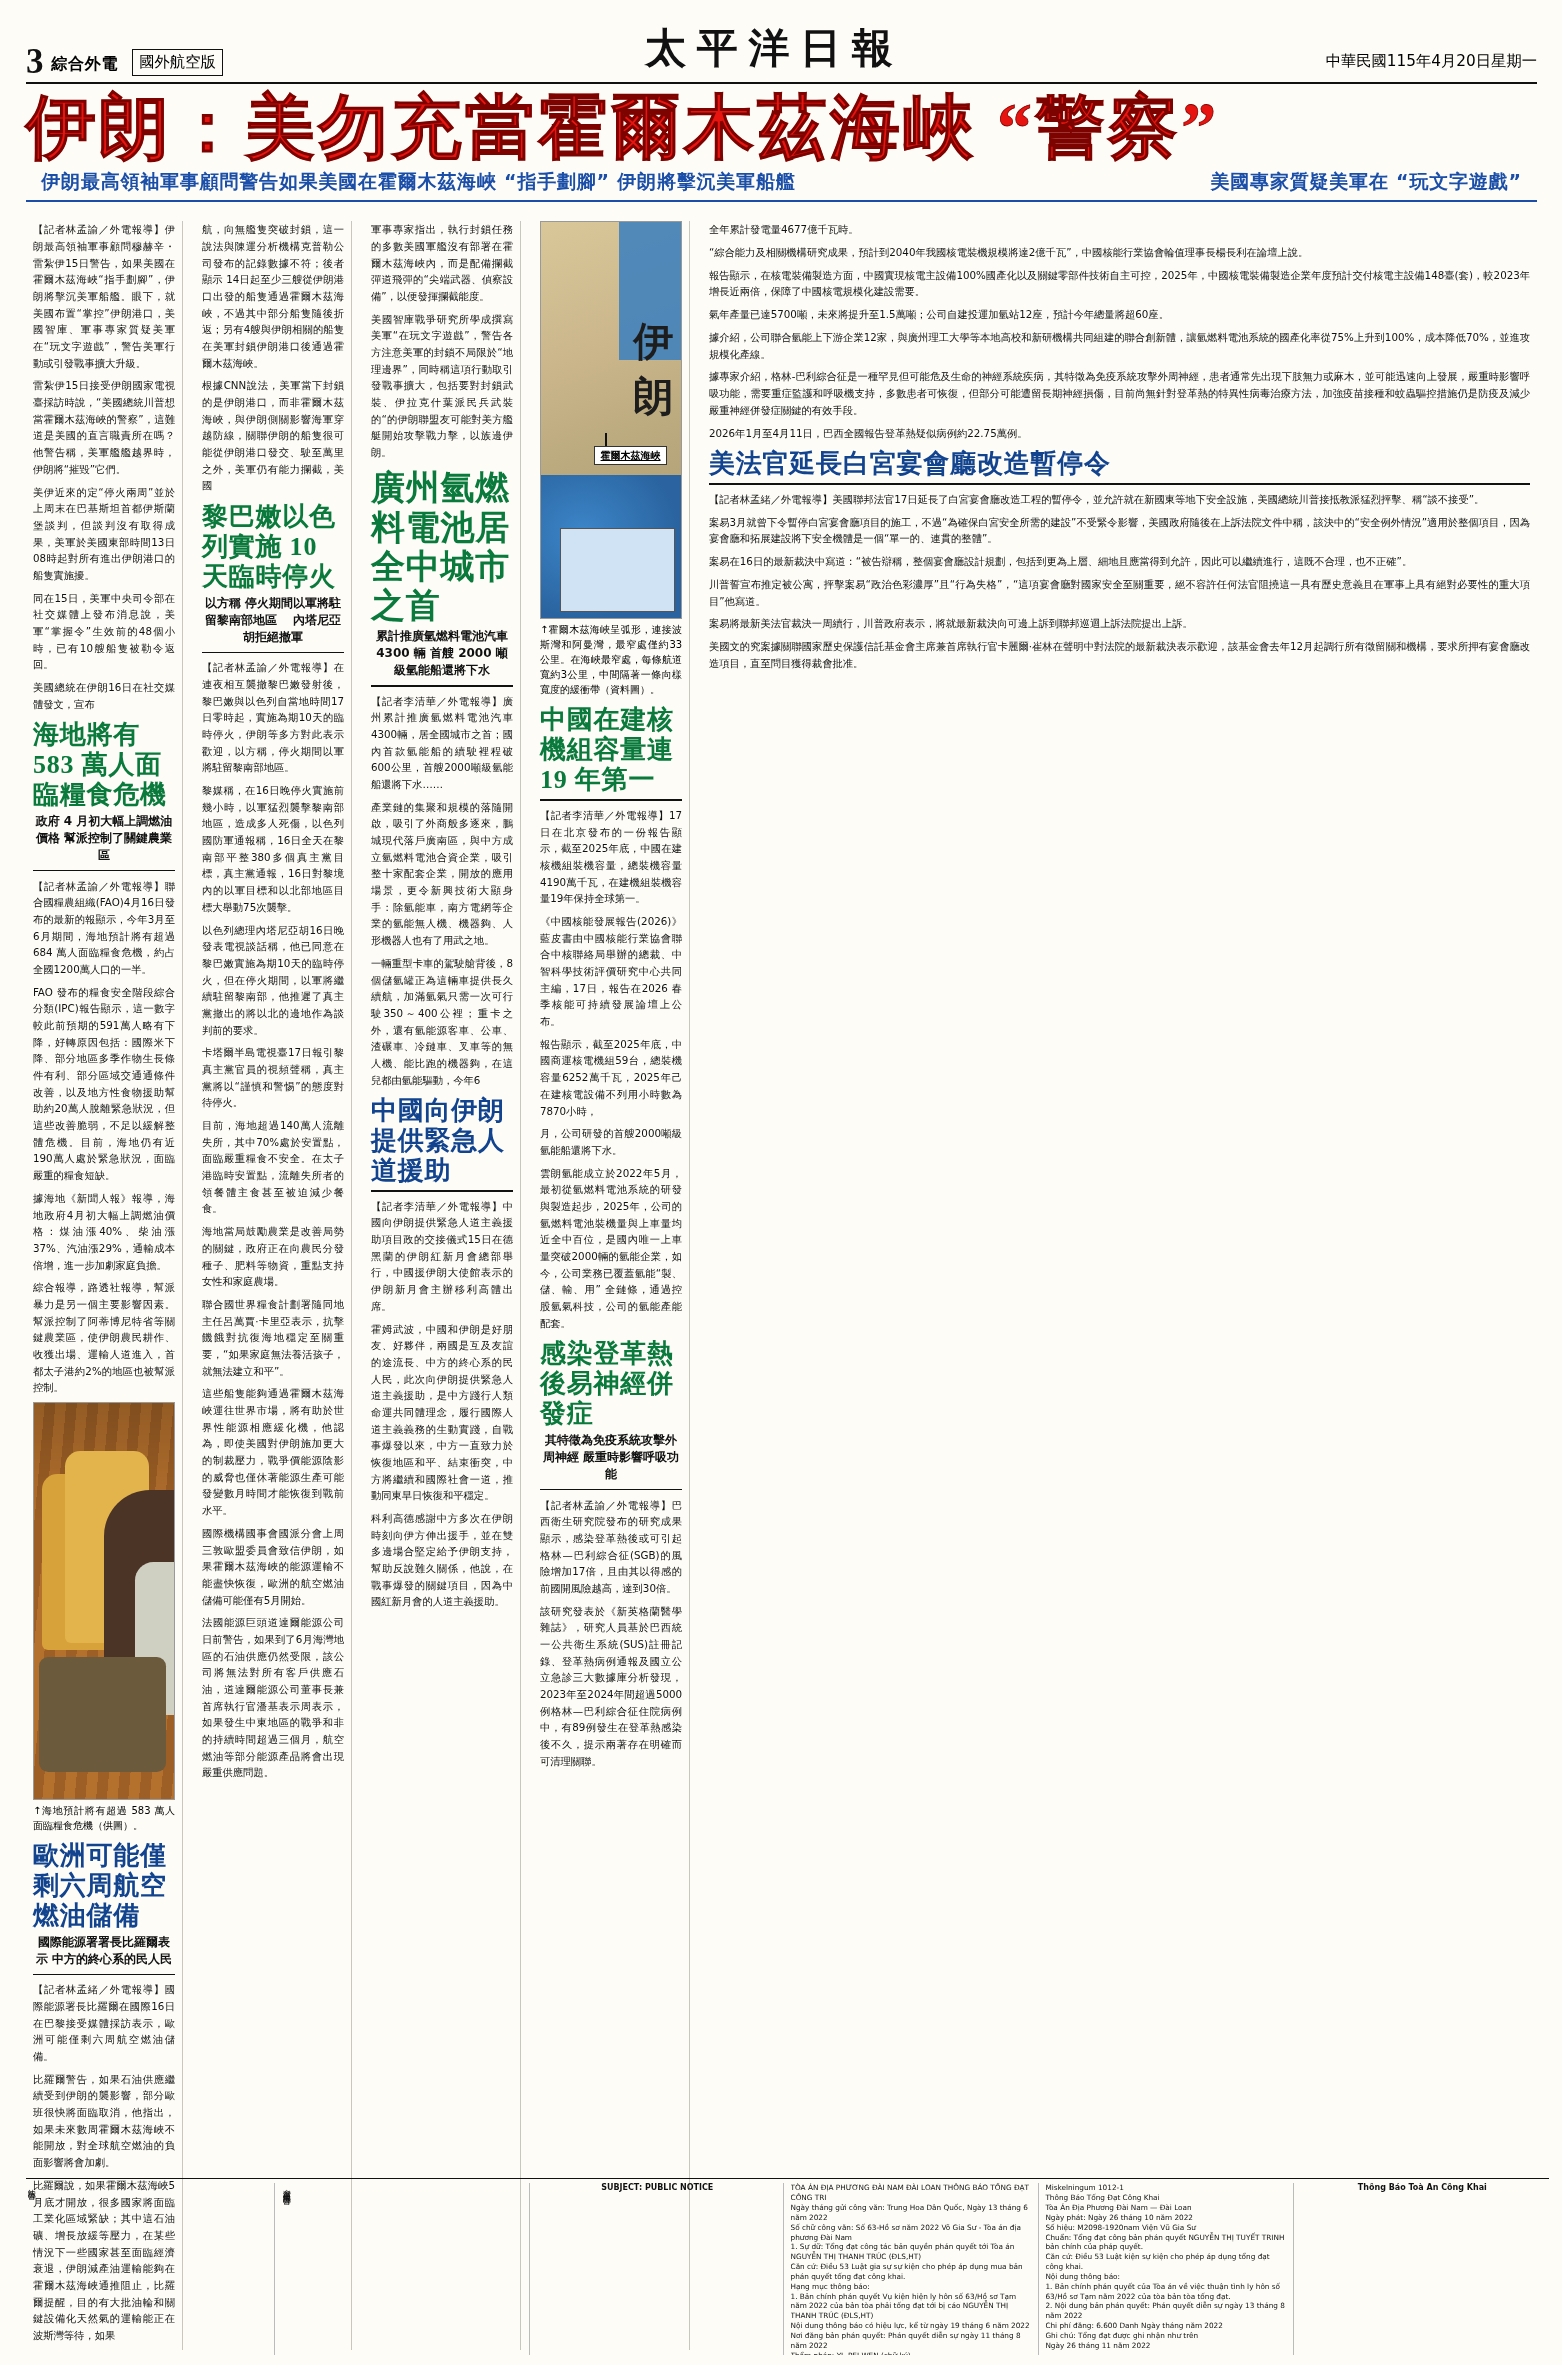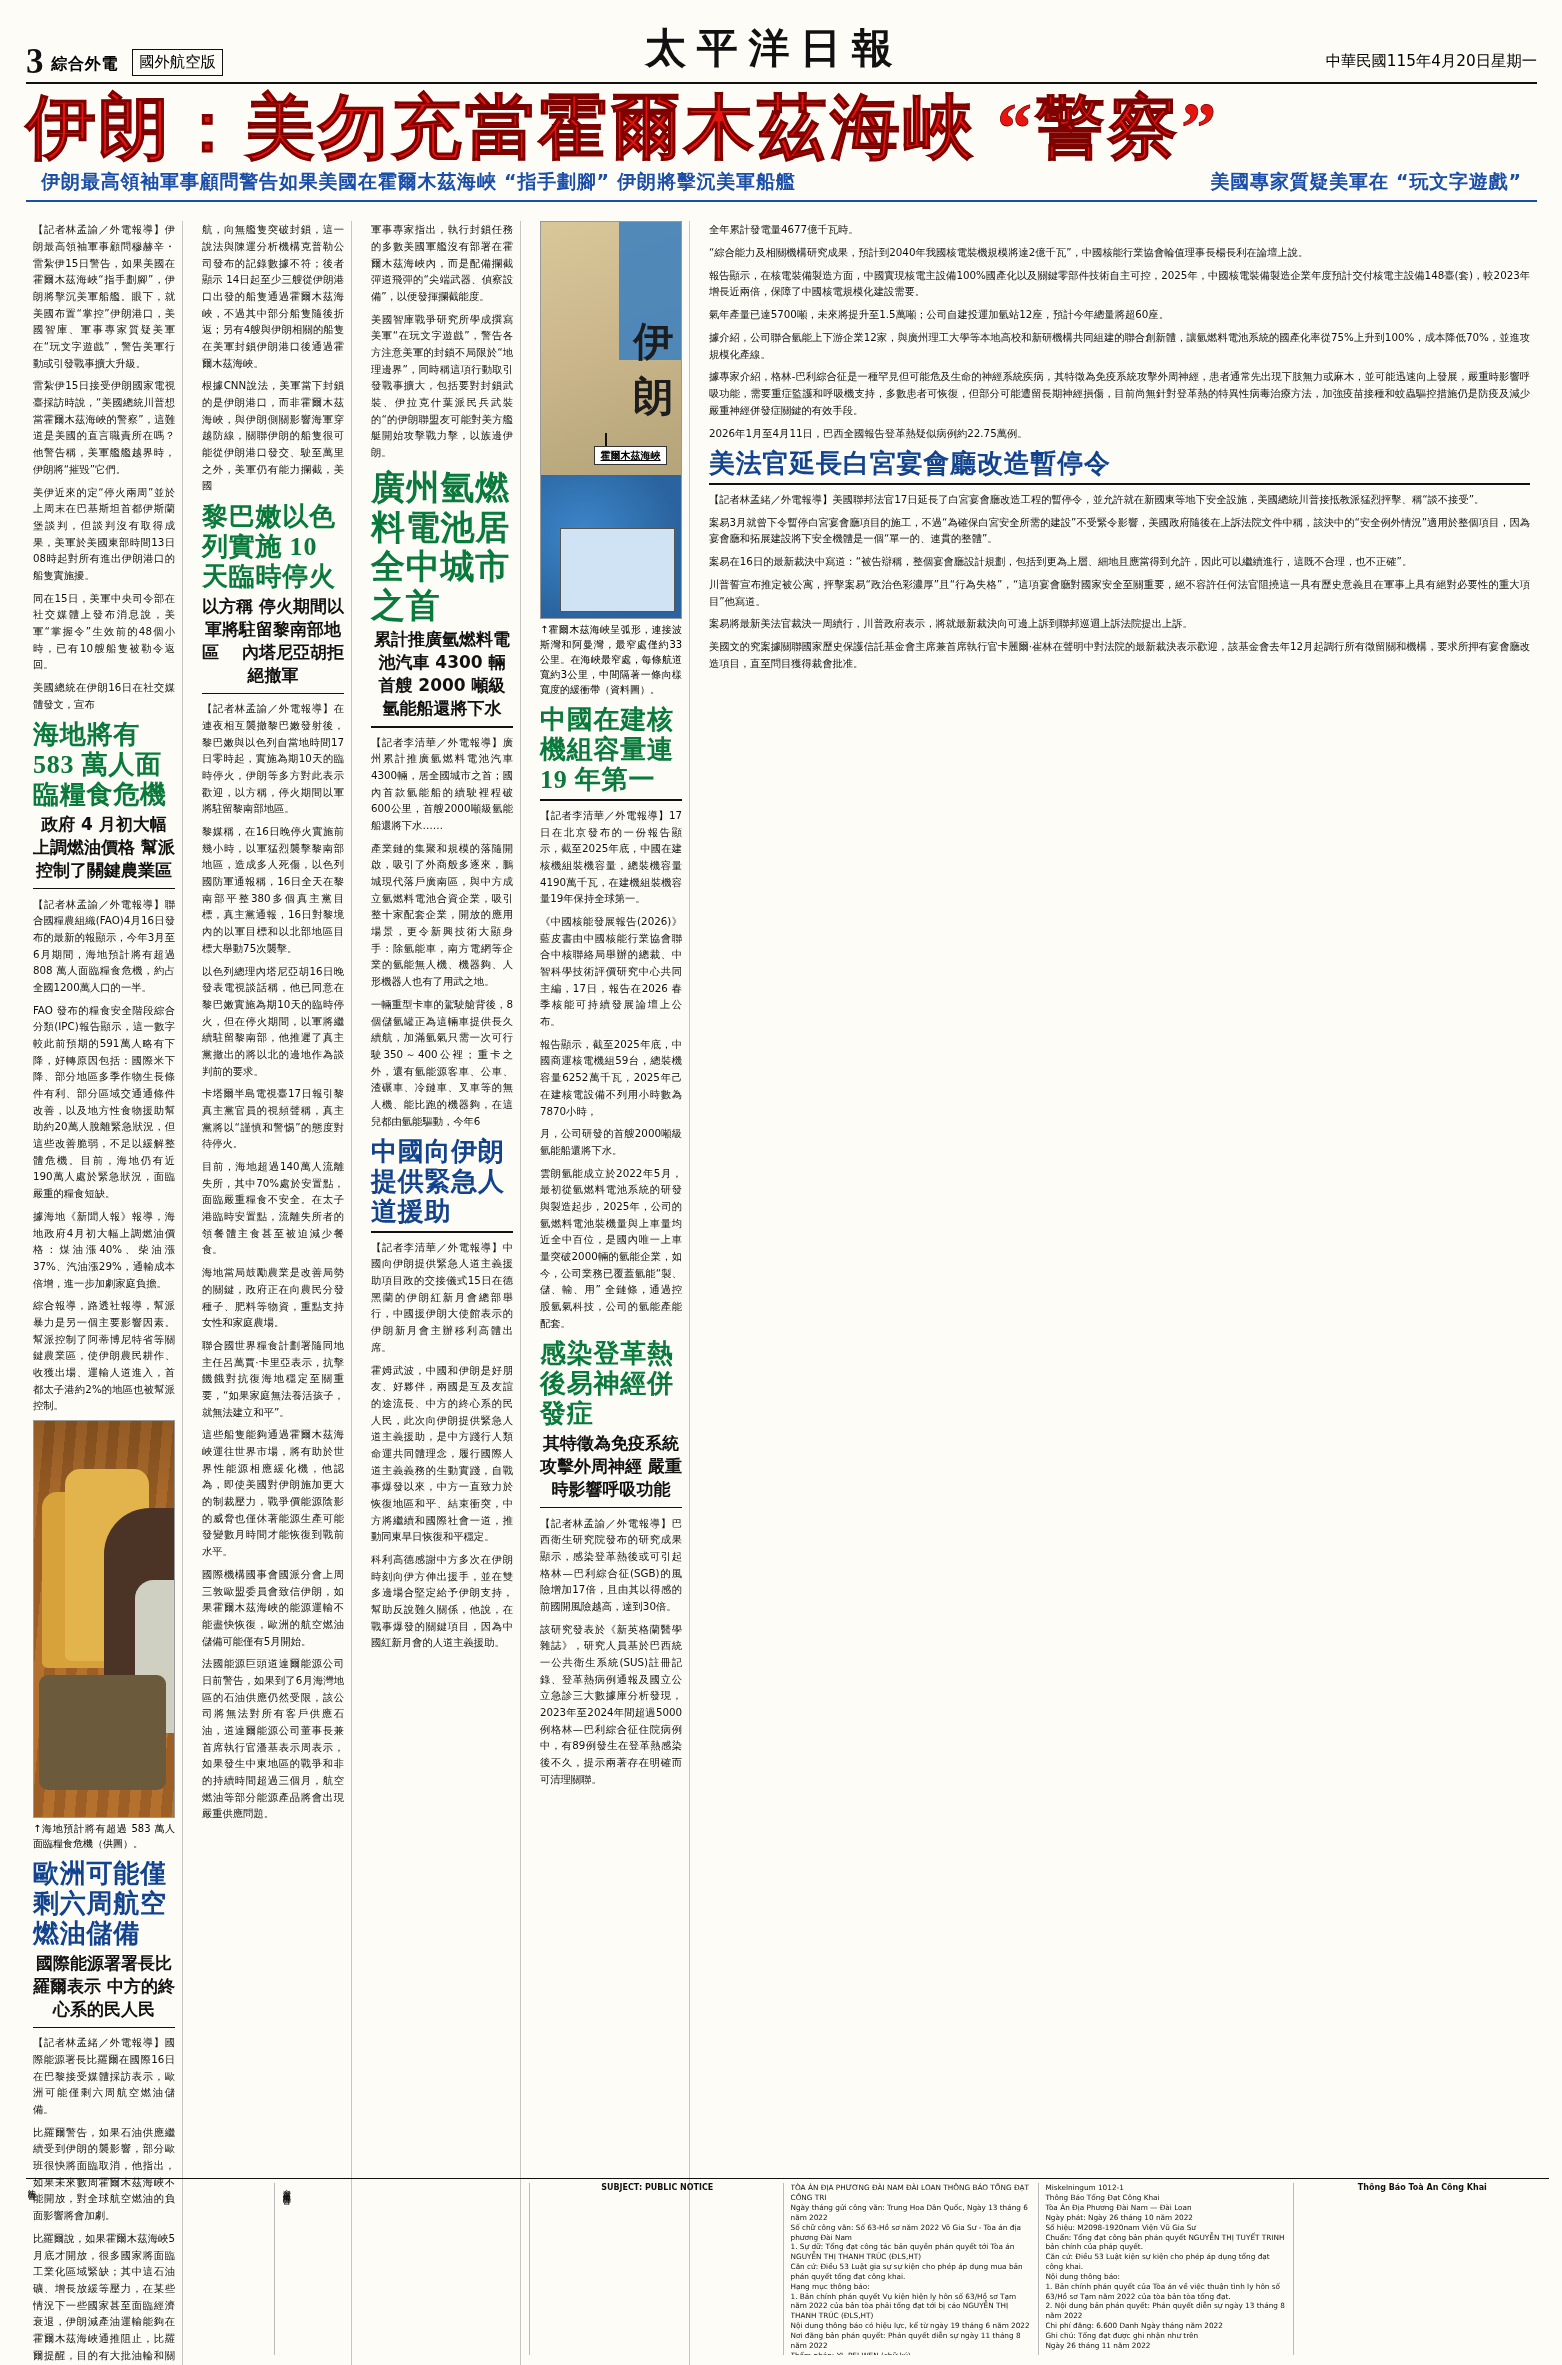--- a/index.html
+++ b/index.html
@@ -71,21 +71,21 @@
   .lead { text-indent: 0; }
   .sec-head {
     font-family: "Liberation Serif", serif;
     font-weight: bold; color:#0a7a3c;
     font-size: 26px; letter-spacing: 0.8px;
     margin: 7.7px 0 3.1px 0; line-height:1.15;
   }
   .sec-head.big { font-size: 34px; }
   .sec-head.blue { color:#12438f; }
   .sec-sub {
-    font-size: 17px; text-align:center; margin: 0 0 6.1px 0; color:#111;
+    font-size: 12px; text-align:center; margin: 0 0 6.1px 0; color:#111;
     font-weight: bold;
   }
   .rule-thin { height:1.5px; background:#111; margin:4.6px 0 6.1px; }
   .map {
     width: 100%; height: 398px; position: relative; overflow:hidden;
     background: linear-gradient(160deg,#d9c79a 0%, #c9b589 35%, #b9a87d 60%, #a8996f 100%);
     border: 0.8px solid #999;
     text-align: right;
   }
   .sea {
@@ -171,21 +171,21 @@
     <div class="col">
       <p class="t lead">【記者林孟諭／外電報導】伊朗最高領袖軍事顧問穆赫辛・雷紮伊15日警告，如果美國在霍爾木茲海峽“指手劃腳”，伊朗將擊沉美軍船艦。眼下，就美國布置“掌控”伊朗港口，美國智庫、軍事專家質疑美軍在“玩文字遊戲”，警告美軍行動或引發戰事擴大升級。</p>
       <p class="t">雷紮伊15日接受伊朗國家電視臺採訪時說，“美國總統川普想當霍爾木茲海峽的警察”，這難道是美國的直言職責所在嗎？他警告稱，美軍艦艦越界時，伊朗將“摧毀”它們。</p>
       <p class="t">美伊近來的定“停火兩周”並於上周末在巴基斯坦首都伊斯蘭堡談判，但談判沒有取得成果，美軍於美國東部時間13日08時起對所有進出伊朗港口的船隻實施擾。</p>
       <p class="t">同在15日，美軍中央司令部在社交媒體上發布消息說，美軍“掌握令”生效前的48個小時，已有10艘船隻被勒令返回。</p>
       <p class="t">美國總統在伊朗16日在社交媒體發文，宣布</p>
 
       <div class="sec-head">海地將有 583 萬人面臨糧食危機</div>
       <div class="sec-sub">政府 4 月初大幅上調燃油價格 幫派控制了關鍵農業區</div>
       <div class="rule-thin"></div>
-      <p class="t">【記者林孟諭／外電報導】聯合國糧農組織(FAO)4月16日發布的最新的報顯示，今年3月至6月期間，海地預計將有超過 808 萬人面臨糧食危機，約占全國1200萬人口的一半。</p>
+      <p class="t">【記者林孟諭／外電報導】聯合國糧農組織(FAO)4月16日發布的最新的報顯示，今年3月至6月期間，海地預計將有超過 684 萬人面臨糧食危機，約占全國1200萬人口的一半。</p>
       <p class="t">FAO 發布的糧食安全階段綜合分類(IPC)報告顯示，這一數字較此前預期的591萬人略有下降，好轉原因包括：國際米下降、部分地區多季作物生長條件有利、部分區域交通通條件改善，以及地方性食物援助幫助約20萬人脫離緊急狀況，但這些改善脆弱，不足以緩解整體危機。目前，海地仍有近190萬人處於緊急狀況，面臨嚴重的糧食短缺。</p>
       <p class="t">據海地《新聞人報》報導，海地政府4月初大幅上調燃油價格：煤油漲40%、柴油漲37%、汽油漲29%，通輸成本倍增，進一步加劇家庭負擔。</p>
       <p class="t">綜合報導，路透社報導，幫派暴力是另一個主要影響因素。幫派控制了阿蒂博尼特省等關鍵農業區，使伊朗農民耕作、收獲出場、運輸人道進入，首都太子港約2%的地區也被幫派控制。</p>
 
       <div class="photo">
         <div class="blob b1"></div>
           <div class="blob b2"></div>
         <div class="blob b3"></div>
           <div class="blob b4"></div>
           <div class="blob b5"></div>

